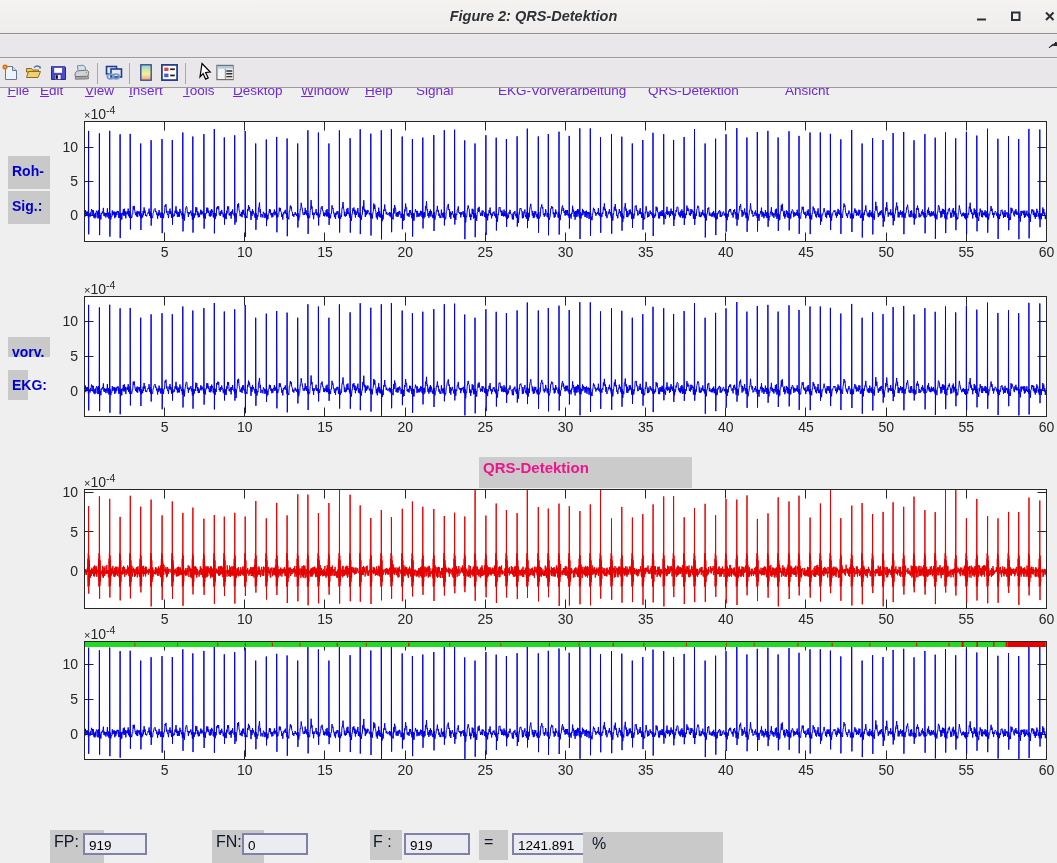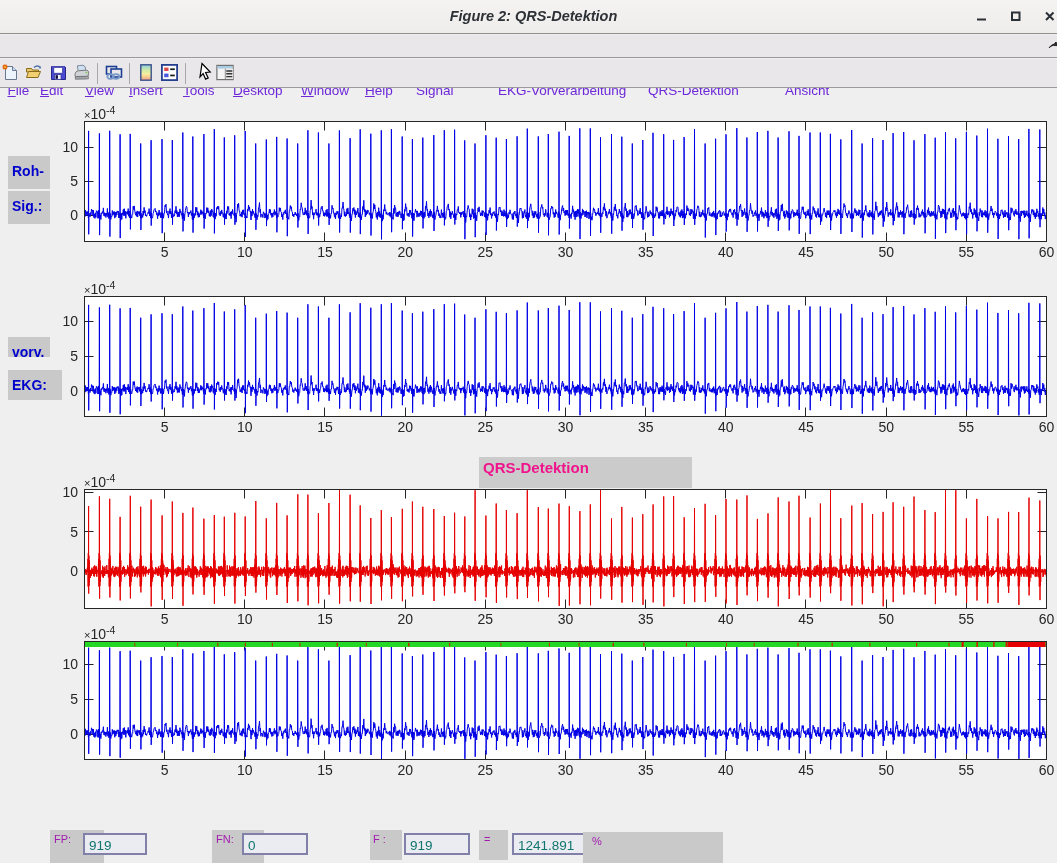--- a/index.html
+++ b/index.html
@@ -12,23 +12,23 @@
   background:#e9e7ea; border-bottom:1px solid #9a9a9a; }
 .mi { position:absolute; top:4px; font-size:13.5px; color:#6d28d9;margin-top:44px; }
 .toolbar { position:absolute; left:0; top:59px; width:1057px; height:29px;
   background:#e9e7ea; border-bottom:1px solid #9a9a9a; }
 .tsep { position:absolute; top:4px; width:1px; height:21px; background:#a8a8a8; }
 .lbl { position:absolute; background:#c9c9c9; color:#0000cc; font-weight:bold;
   font-size:14px; padding:7px 0 12px 4px; }
 .qrstitle { position:absolute; left:479px; top:456.5px; width:213px; height:31.5px;
   background:#cbcbcb; color:#f0148c; font-weight:bold; font-size:15px; padding:2px 0 0 4px; }
 .gbox { position:absolute; background:#c9c9c9; }
-.blab { position:absolute; font-size:11px; color:#a21caf; }
+.blab { position:absolute; font-size:16px; color:#0f172a; }
 .fld { position:absolute; background:#ebebf2; border:2px solid #8080a8;
-  font-size:13.5px; color:#0f766e; padding:3px 0 0 4px; }
+  font-size:13.5px; color:#000000; padding:3px 0 0 4px; }
 .tl { font-family:"Liberation Sans",sans-serif; font-size:14px; fill:#262626; }
 .winbtn { position:absolute; top:0; }
 </style></head>
 <body>
 <div class="titlebar">
   <div class="title" style="padding-left:10px">Figure 2: QRS-Detektion</div>
   <svg class="winbtn" style="left:970px" width="87" height="34">
     <g stroke="#2a3036" stroke-width="2" fill="none">
       <path d="M7 19.5h9"></path>
       <rect x="42" y="12.5" width="7.5" height="7.5"></rect>
@@ -250,21 +250,21 @@
     <rect x="948.4" y="642.8" width="1.1" height="3.6" fill="#cc2200"></rect>
     <rect x="961.6" y="642.0" width="2.1" height="5.0" fill="#dd1100"></rect>
     <rect x="976.4" y="642.0" width="1.5" height="5.0" fill="#dd1100"></rect>
     <rect x="993.2" y="642.0" width="1.3" height="5.0" fill="#dd1100"></rect>
     <rect x="1005.6" y="642.0" width="2.0" height="5.0" fill="#dd1100"></rect>
 <rect x="1008" y="642.0" width="37.5" height="5.0" fill="#e60000"></rect>
 </svg>
 <div class="lbl" style="left:8px;top:155.5px;width:42px;height:33px">Roh-</div>
 <div class="lbl" style="left:8px;top:190.5px;width:42px;height:33px">Sig.:</div>
 <div class="lbl" style="left:8px;top:337.0px;width:42px;height:20px">vorv.</div>
-<div class="lbl" style="left:8px;top:369.5px;width:54px;height:30.5px">EKG:</div>
+<div class="lbl" style="left:8px;top:369.5px;width:20px;height:30.5px">EKG:</div>
 <div class="qrstitle">QRS-Detektion</div>
 
 <div class="gbox" style="left:50px;top:830px;width:54px;height:33px"></div>
 <div class="blab" style="left:54px;top:833px">FP:</div>
 <div class="fld" style="left:83px;top:832.5px;width:64px;height:22px">919</div>
 <div class="gbox" style="left:212px;top:830px;width:52px;height:33px"></div>
 <div class="blab" style="left:216px;top:833px">FN:</div>
 <div class="fld" style="left:242px;top:832.5px;width:66px;height:22px">0</div>
 <div class="gbox" style="left:370px;top:830px;width:32px;height:30px"></div>
 <div class="blab" style="left:373px;top:833px">F :</div>

